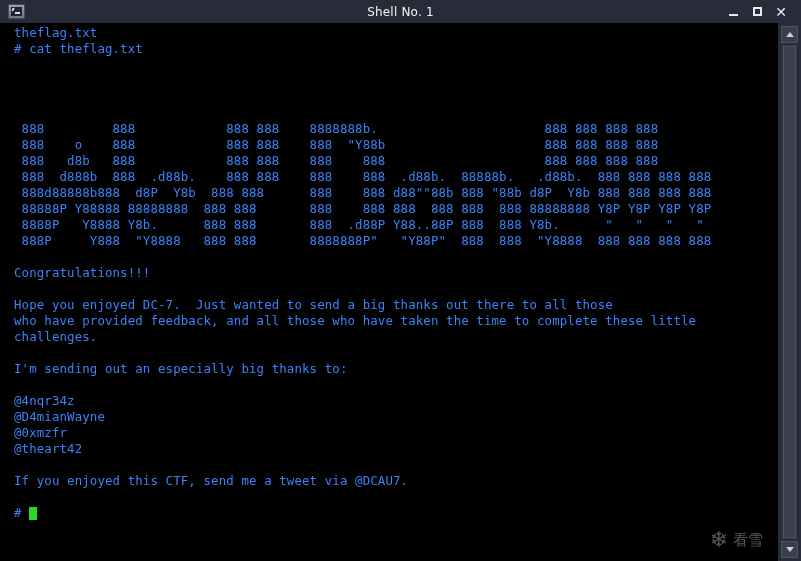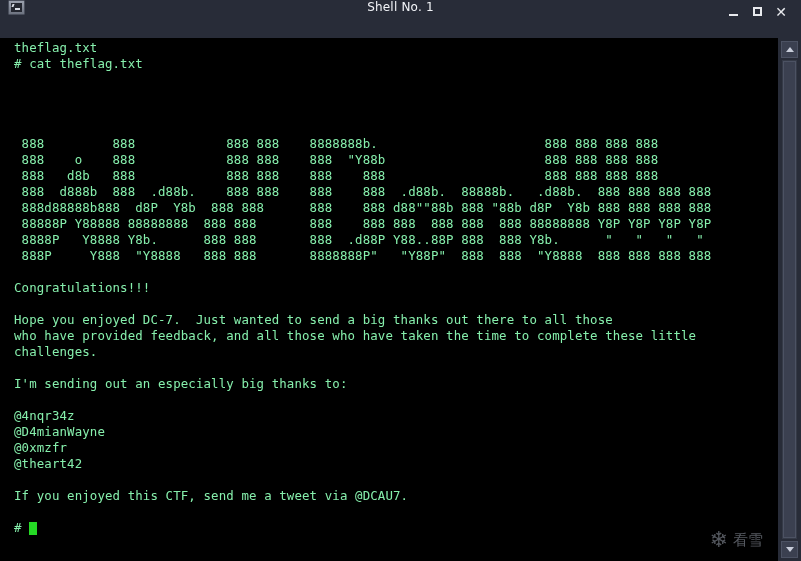--- a/index.html
+++ b/index.html
@@ -20,24 +20,25 @@
     width: 801px;
     height: 561px;
     background: #282c38;
     display: flex;
     flex-direction: column;
     position: relative;
   }
 
   
   .titlebar {
-    height: 38px;
+    height: 23px;
     min-height: 23px;
     background: #282c38;
     display: flex;
+    align-items: center;
     position: relative;
     user-select: none;
   }
   .win-icon {
     width: 17px;
     height: 15px;
     margin-left: 8px;
     background: linear-gradient(#9aa0ad, #6d7380);
     border: 1px solid #4a4f5c;
     border-radius: 1px;
@@ -128,21 +129,21 @@
     margin-left: 8px;
   }
 
   .term-text {
     position: absolute;
     left: 6px;
     top: 2px;
     font-family: "DejaVu Sans Mono", "Liberation Mono", monospace;
     font-size: 12.4px;
     line-height: 16px;
-    color: #86efac;
+    color: #3b82f6;
     white-space: pre;
     letter-spacing: 0.12px;
     margin: 0;
   }
 
   .cursor {
     display: inline-block;
     width: 8px;
     height: 13px;
     background: #25d925;

